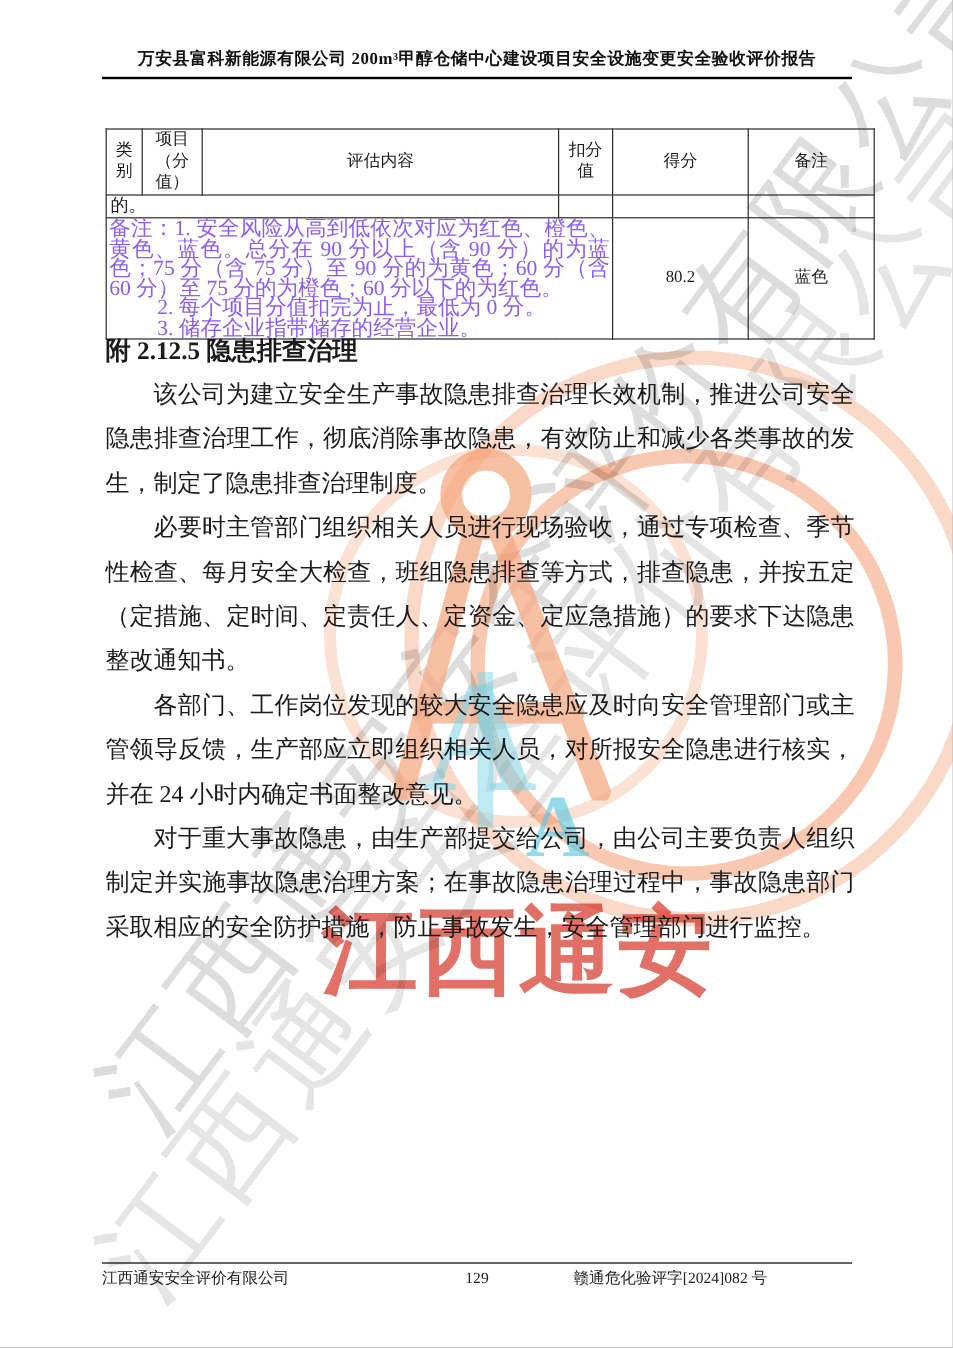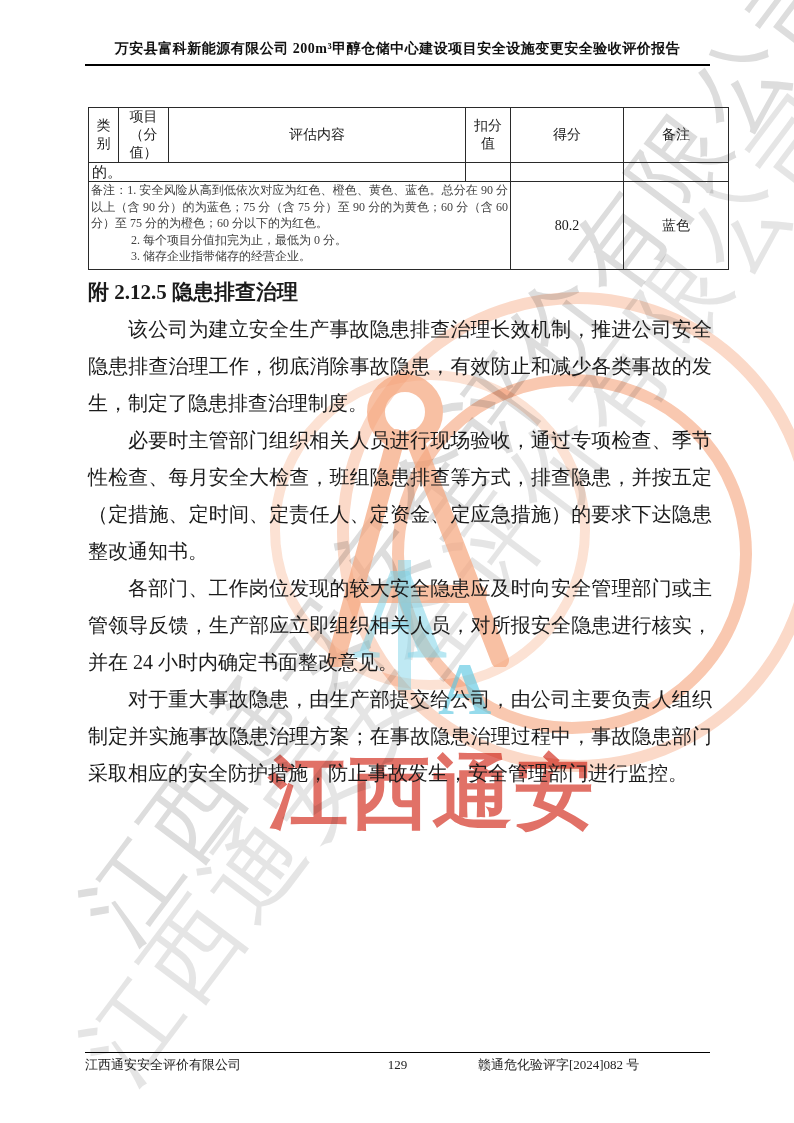--- a/index.html
+++ b/index.html
@@ -28,21 +28,21 @@
     border:1.5px solid #2a2a2a;padding:0 2px;
     font-size:14px;line-height:18px;color:#1b1b1b;
     overflow:hidden;
   }
   tr.hdr-row{height:55px;}
   tr.hdr-row td{text-align:center;vertical-align:middle;}
   tr.cont-row{height:19px;}
   tr.cont-row td{font-size:15px;line-height:17px;text-align:left;vertical-align:middle;padding-left:3px;}
   tr.note-row{height:88px;}
   td.note-cell{vertical-align:top;text-align:left;padding:2px 3px;}
-  .note-line{color:#404040;font-size:12px;line-height:16.6px;text-align:justify;}
+  .note-line{color:#8b5cf6;font-size:18px;line-height:16.6px;text-align:justify;}
   .note-line.indent{padding-left:40px;text-align:left;}
   td.score-cell,td.remark-cell{text-align:center;vertical-align:middle;font-size:15px;}
   
   .body-text{
     position:absolute;top:274px;left:88px;width:624px;
     font-size:20px;line-height:37px;text-align:justify;
   }
   .body-text p{margin:0;text-indent:2em;}
   .body-text h3{margin:0;font-size:21px;font-weight:bold;text-indent:0;line-height:37px;}
   

